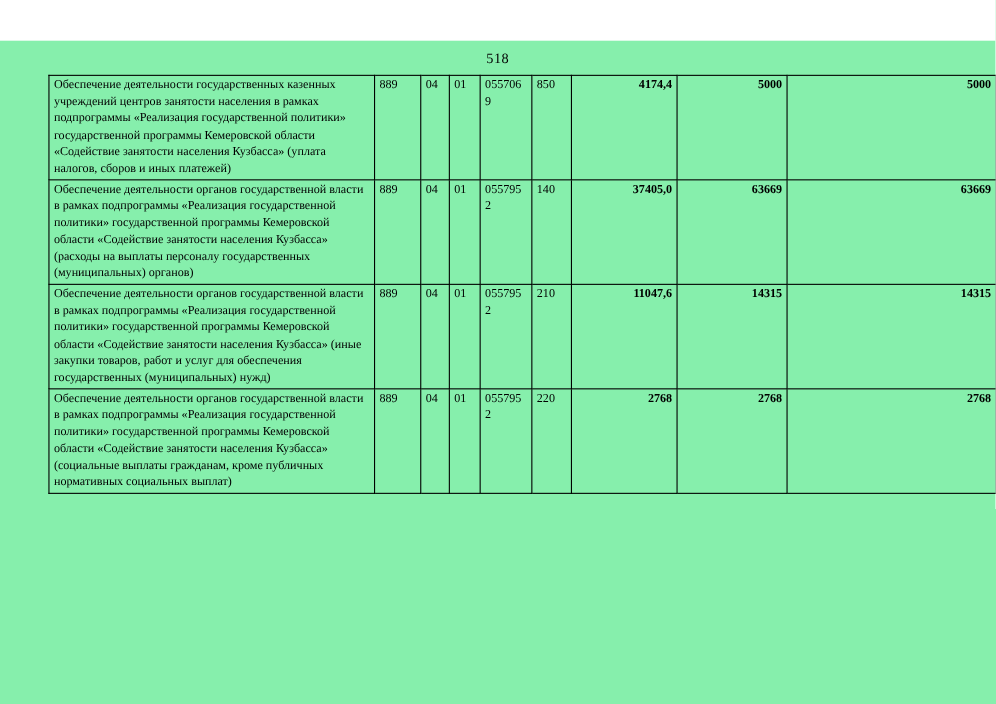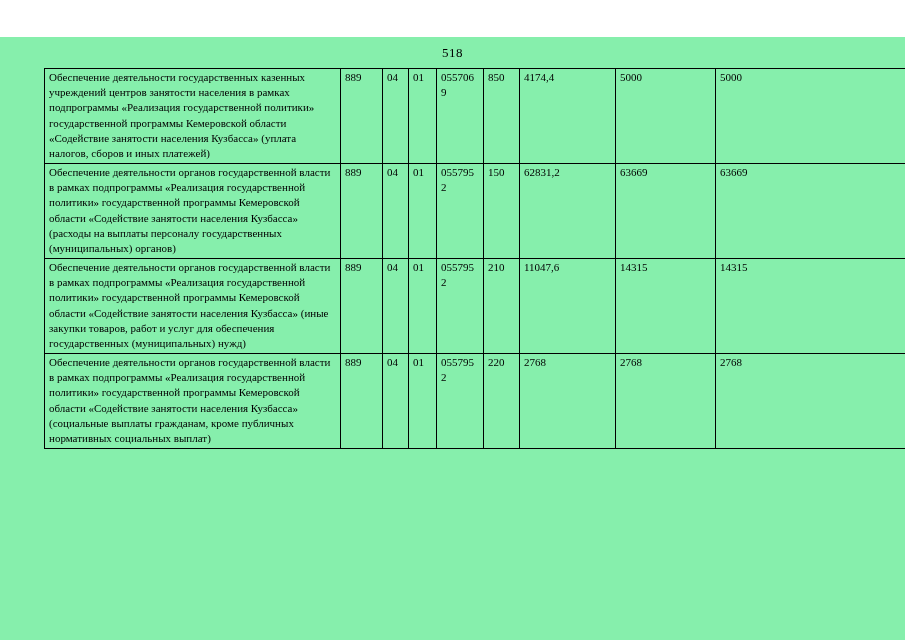--- a/index.html
+++ b/index.html
@@ -45,22 +45,23 @@
   }
   td.desc {
     text-align: left;
   }
   td.num {
     vertical-align: middle;
     padding-left: 1px;
     padding-right: 1px;
   }
   td.amount {
-    text-align: left;
+    text-align: right;
     vertical-align: middle;
+    font-weight: bold;
   }
 </style>
 </head>
 <body>
 
 <div class="page">
 
   <div class="page-number">518</div>
 
   <table class="budget-table">
@@ -86,22 +87,22 @@
         <td class="amount">4174,4</td>
         <td class="amount">5000</td>
         <td class="amount">5000</td>
       </tr>
       <tr>
         <td class="desc">Обеспечение деятельности органов государственной власти в рамках подпрограммы «Реализация государственной политики» государственной программы Кемеровской области «Содействие занятости населения Кузбасса» (расходы на выплаты персоналу государственных (муниципальных) органов)</td>
         <td class="num">889</td>
         <td class="num">04</td>
         <td class="num">01</td>
         <td class="num">0557952</td>
-        <td class="num">150</td>
-        <td class="amount">62831,2</td>
+        <td class="num">140</td>
+        <td class="amount">37405,0</td>
         <td class="amount">63669</td>
         <td class="amount">63669</td>
       </tr>
       <tr>
         <td class="desc">Обеспечение деятельности органов государственной власти в рамках подпрограммы «Реализация государственной политики» государственной программы Кемеровской области «Содействие занятости населения Кузбасса» (иные закупки товаров, работ и услуг для обеспечения государственных (муниципальных) нужд)</td>
         <td class="num">889</td>
         <td class="num">04</td>
         <td class="num">01</td>
         <td class="num">0557952</td>
         <td class="num">210</td>

